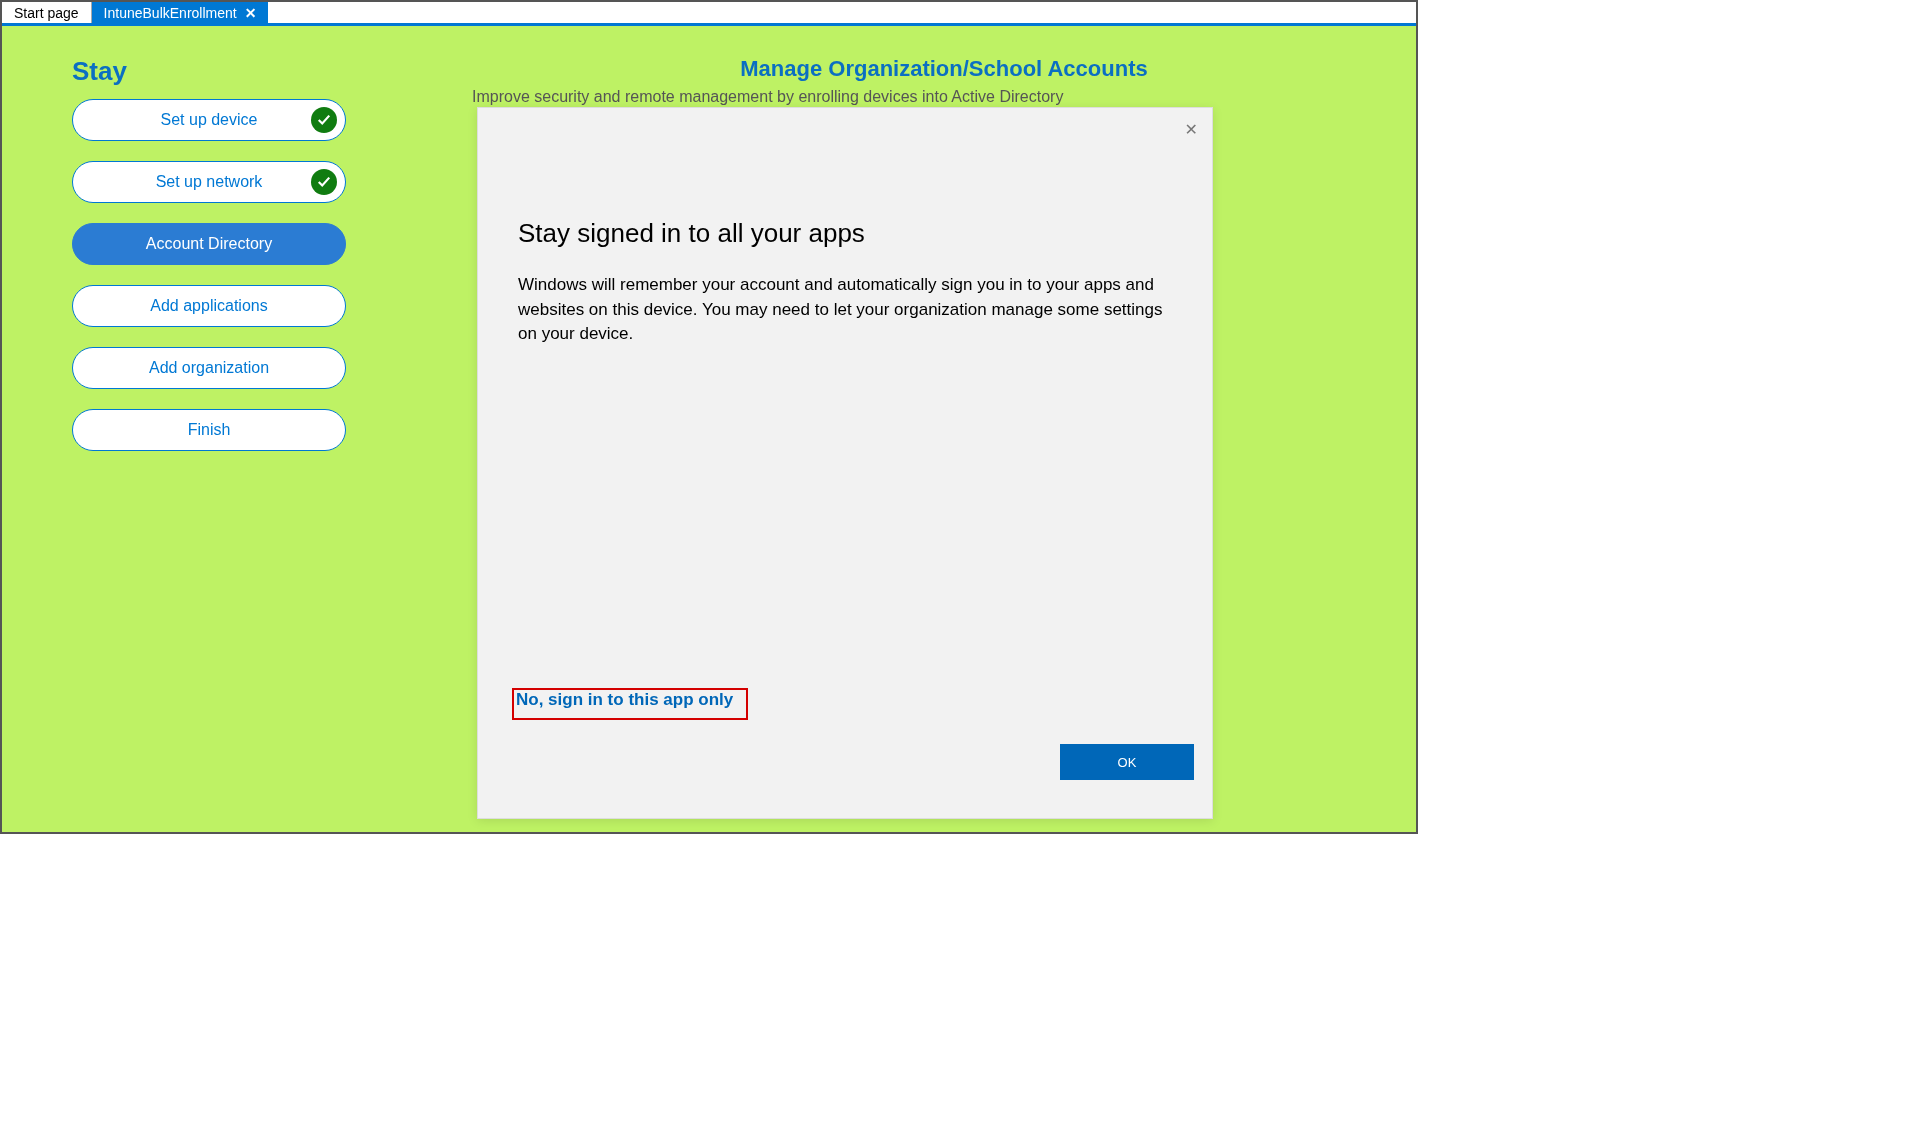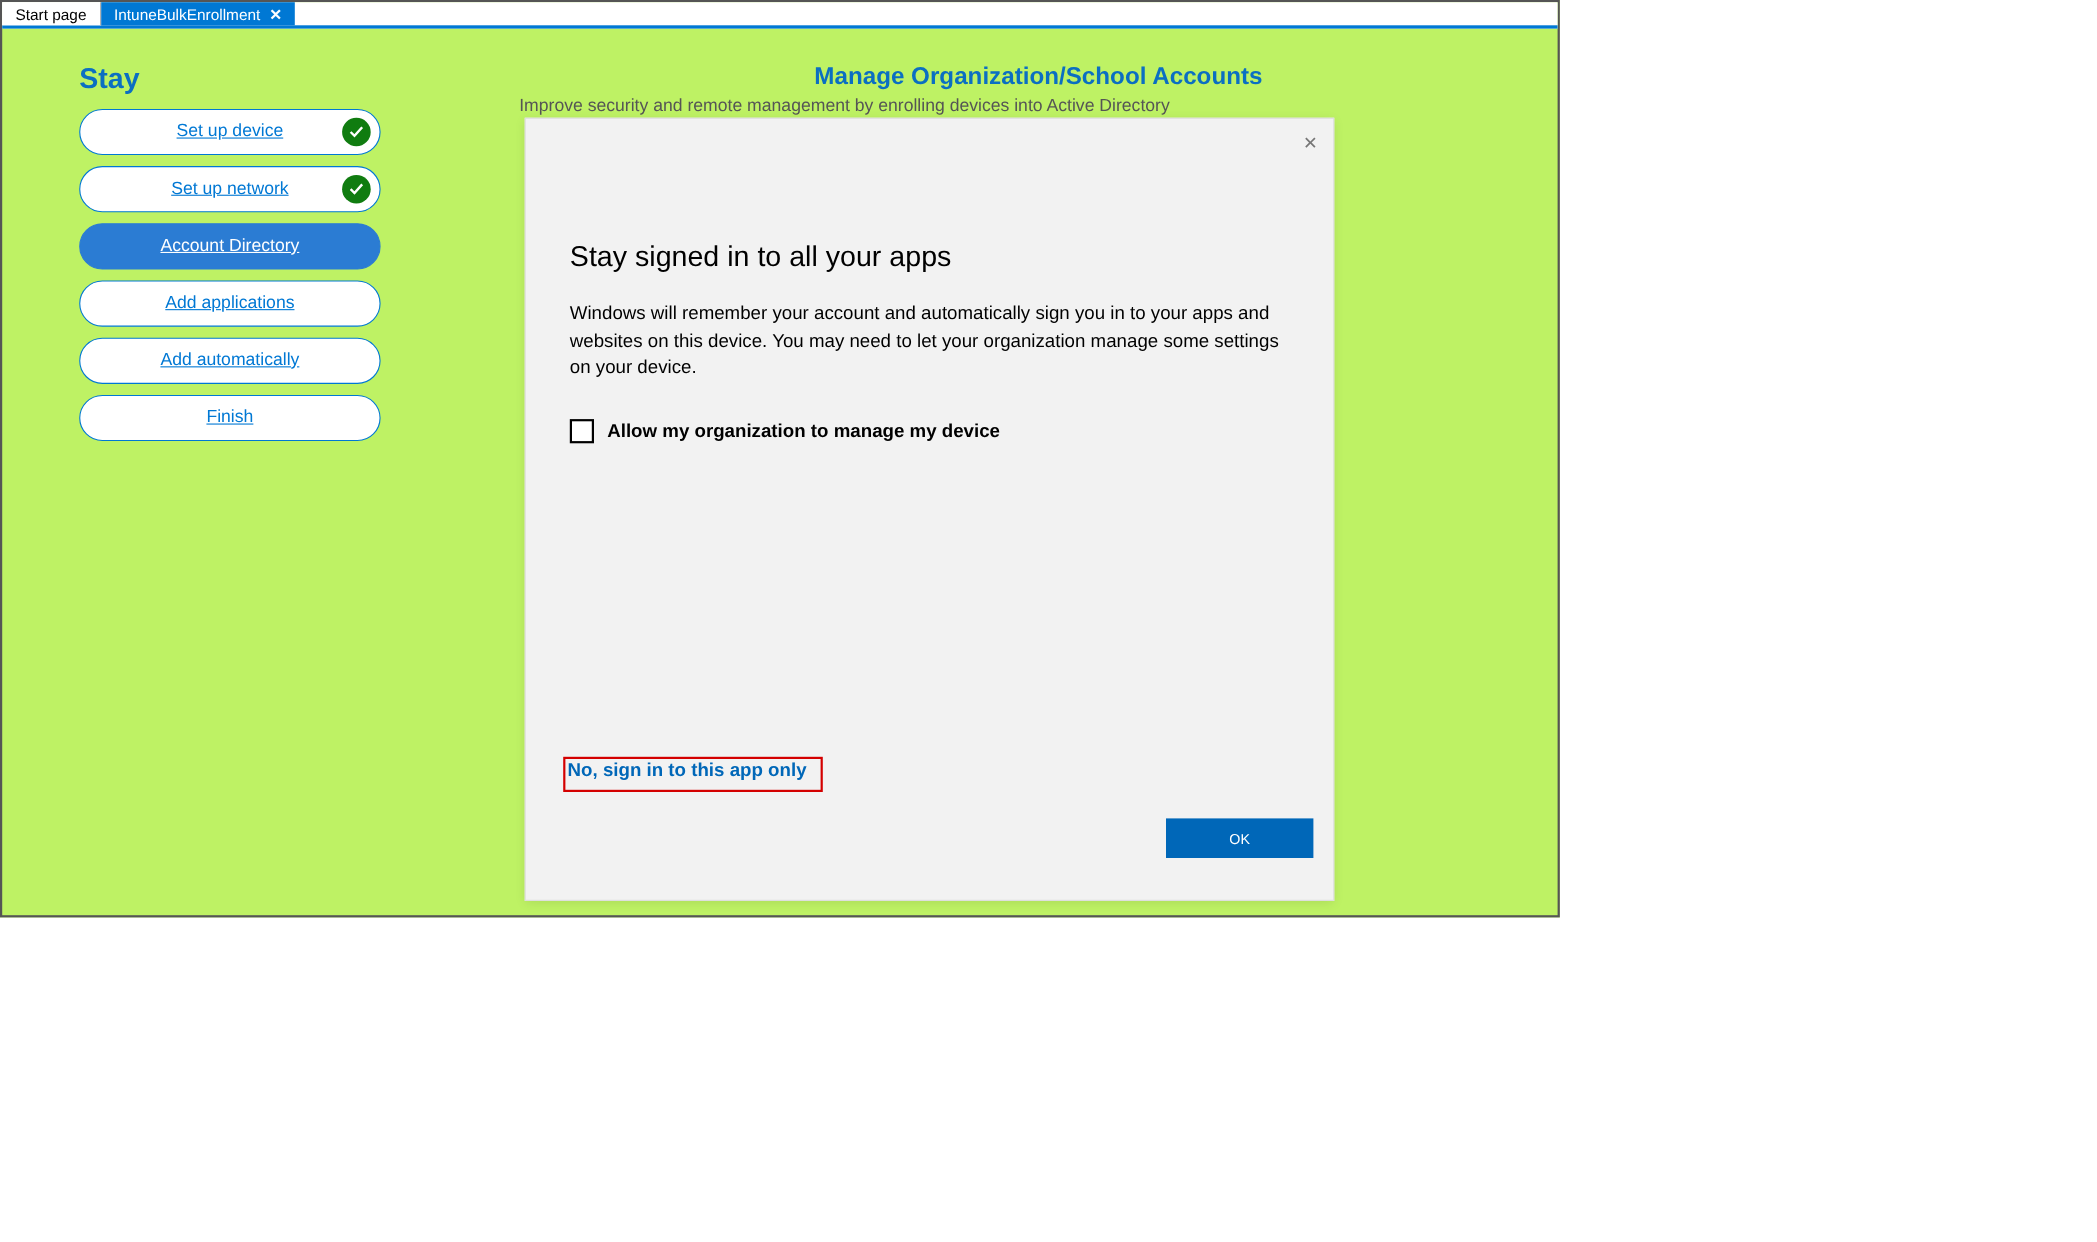--- a/index.html
+++ b/index.html
@@ -53,23 +53,22 @@
       height: 42px;
       border: 1.5px solid #0078d4;
       border-radius: 21px;
       background: #fff;
       color: #0078d4;
       font-size: 16px;
       display: flex;
       align-items: center;
       justify-content: center;
       position: relative;
-      margin-bottom: 10px;
-      cursor: pointer;
-      text-decoration: underline;
+      margin-bottom: 20px;
+      cursor: pointer;
     }
     .step-btn.selected {
       background: #2b7cd3;
       border-color: #2b7cd3;
       color: #fff;
     }
     .step-check {
       position: absolute;
       right: 8px;
       top: 50%;
@@ -221,45 +220,41 @@
 
       <div class="step-btn selected">
         <span>Account Directory</span>
       </div>
 
       <div class="step-btn">
         <span>Add applications</span>
       </div>
 
       <div class="step-btn">
-        <span>Add automatically</span>
+        <span>Add organization</span>
       </div>
 
       <div class="step-btn">
         <span>Finish</span>
       </div>
     </div>
 
     <div class="main">
       <div class="main-title">Manage Organization/School Accounts</div>
       <div class="main-sub">Improve security and remote management by enrolling devices into Active Directory</div>
     </div>
 
   </div>
 
   <div class="dialog">
     <button class="dialog-close">✕</button>
 
     <div class="dialog-title">Stay signed in to all your apps</div>
     <div class="dialog-body">Windows will remember your account and automatically sign you in to your apps and websites on this device. You may need to let your organization manage some settings on your device.</div>
 
-    <div class="checkbox-row">
-      <div class="checkbox-box"></div>
-      <div class="checkbox-label">Allow my organization to manage my device</div>
-    </div>
 
     <a class="link-only">No, sign in to this app only</a>
     <div class="link-frame"></div>
 
     <button class="ok-btn">OK</button>
   </div>
 
 </div>
 
 </body></html>

